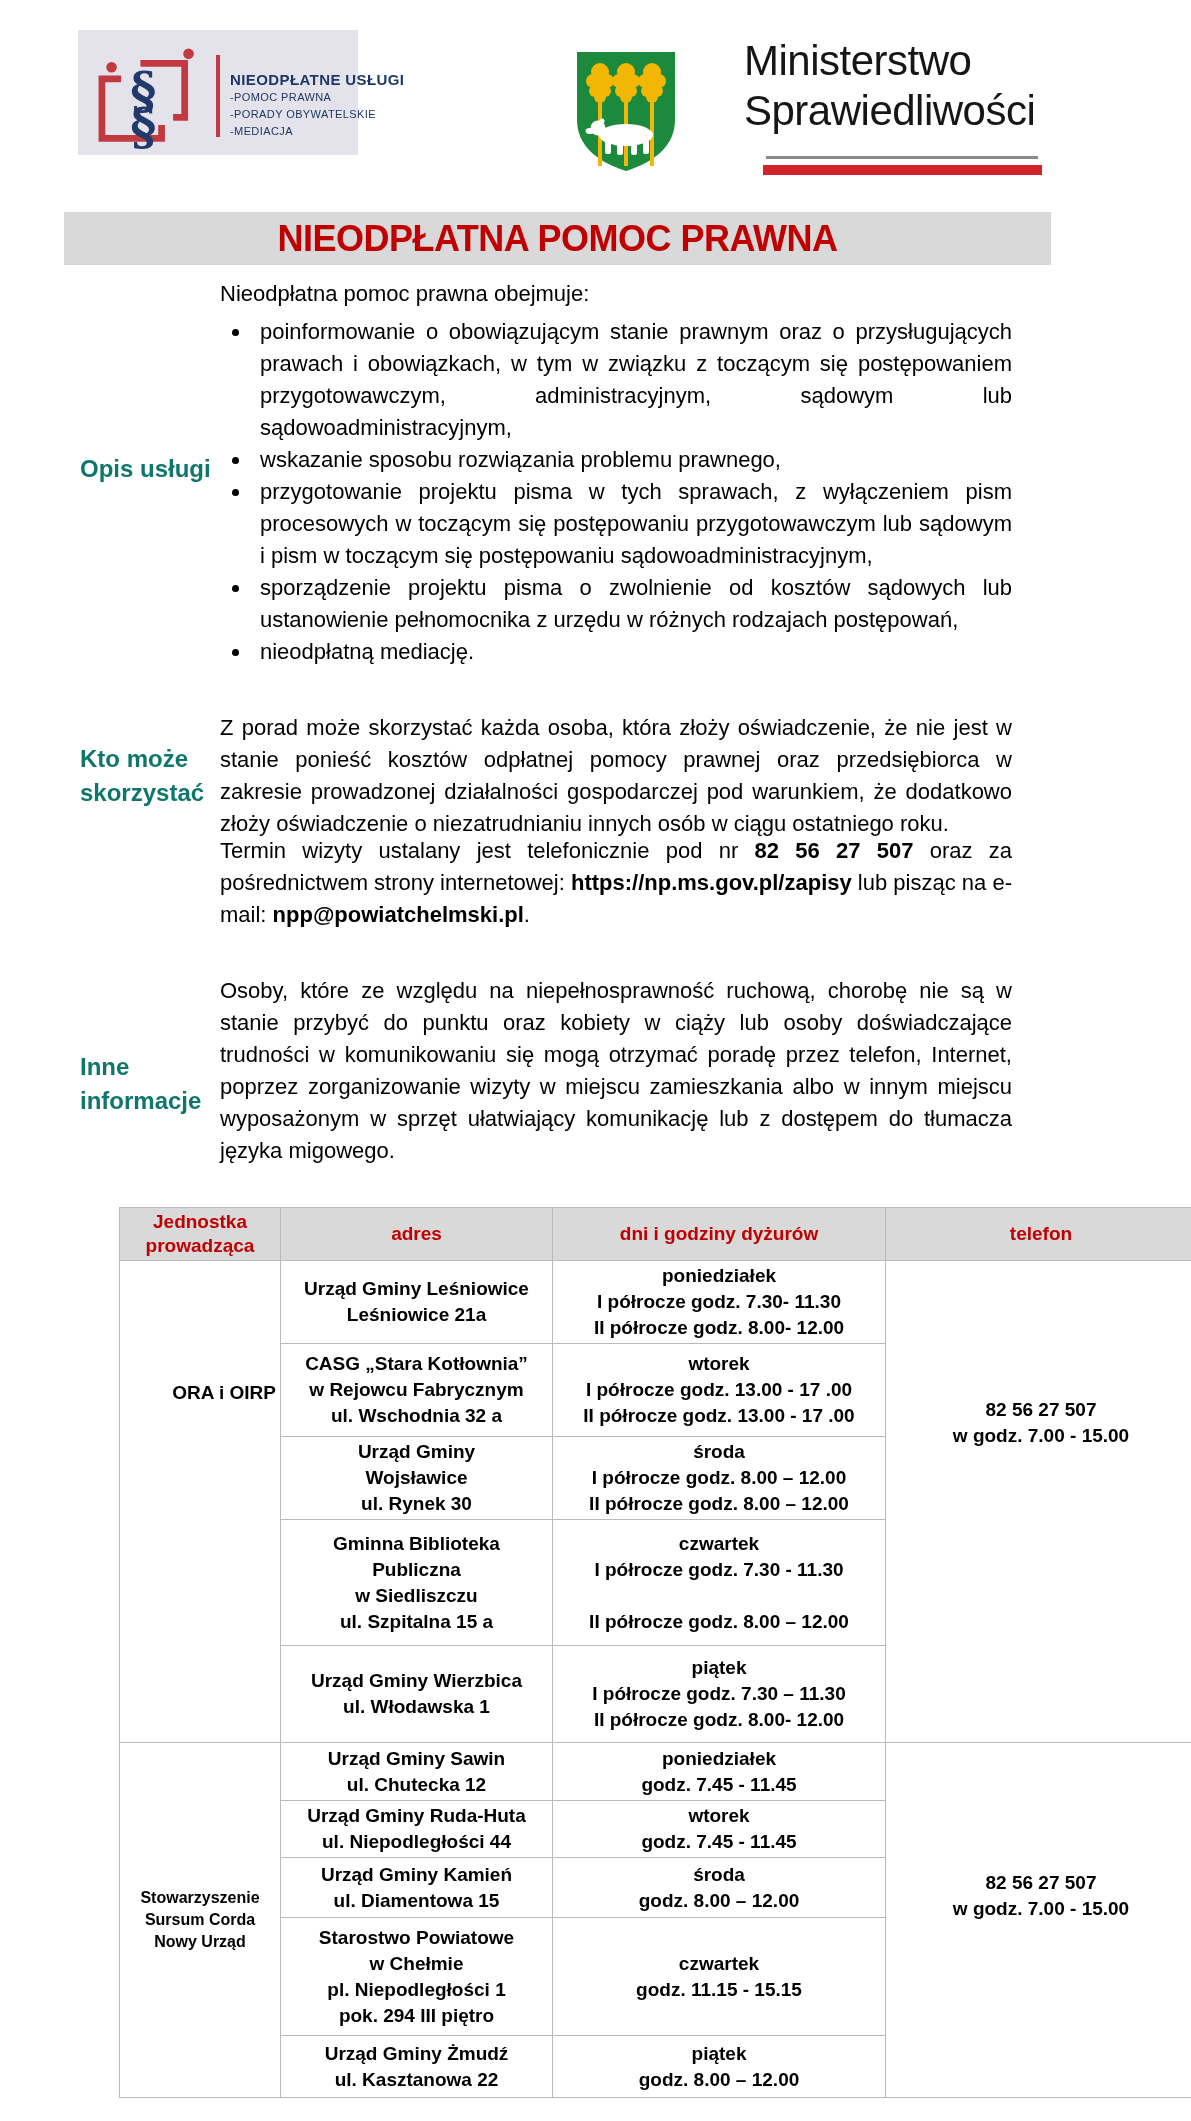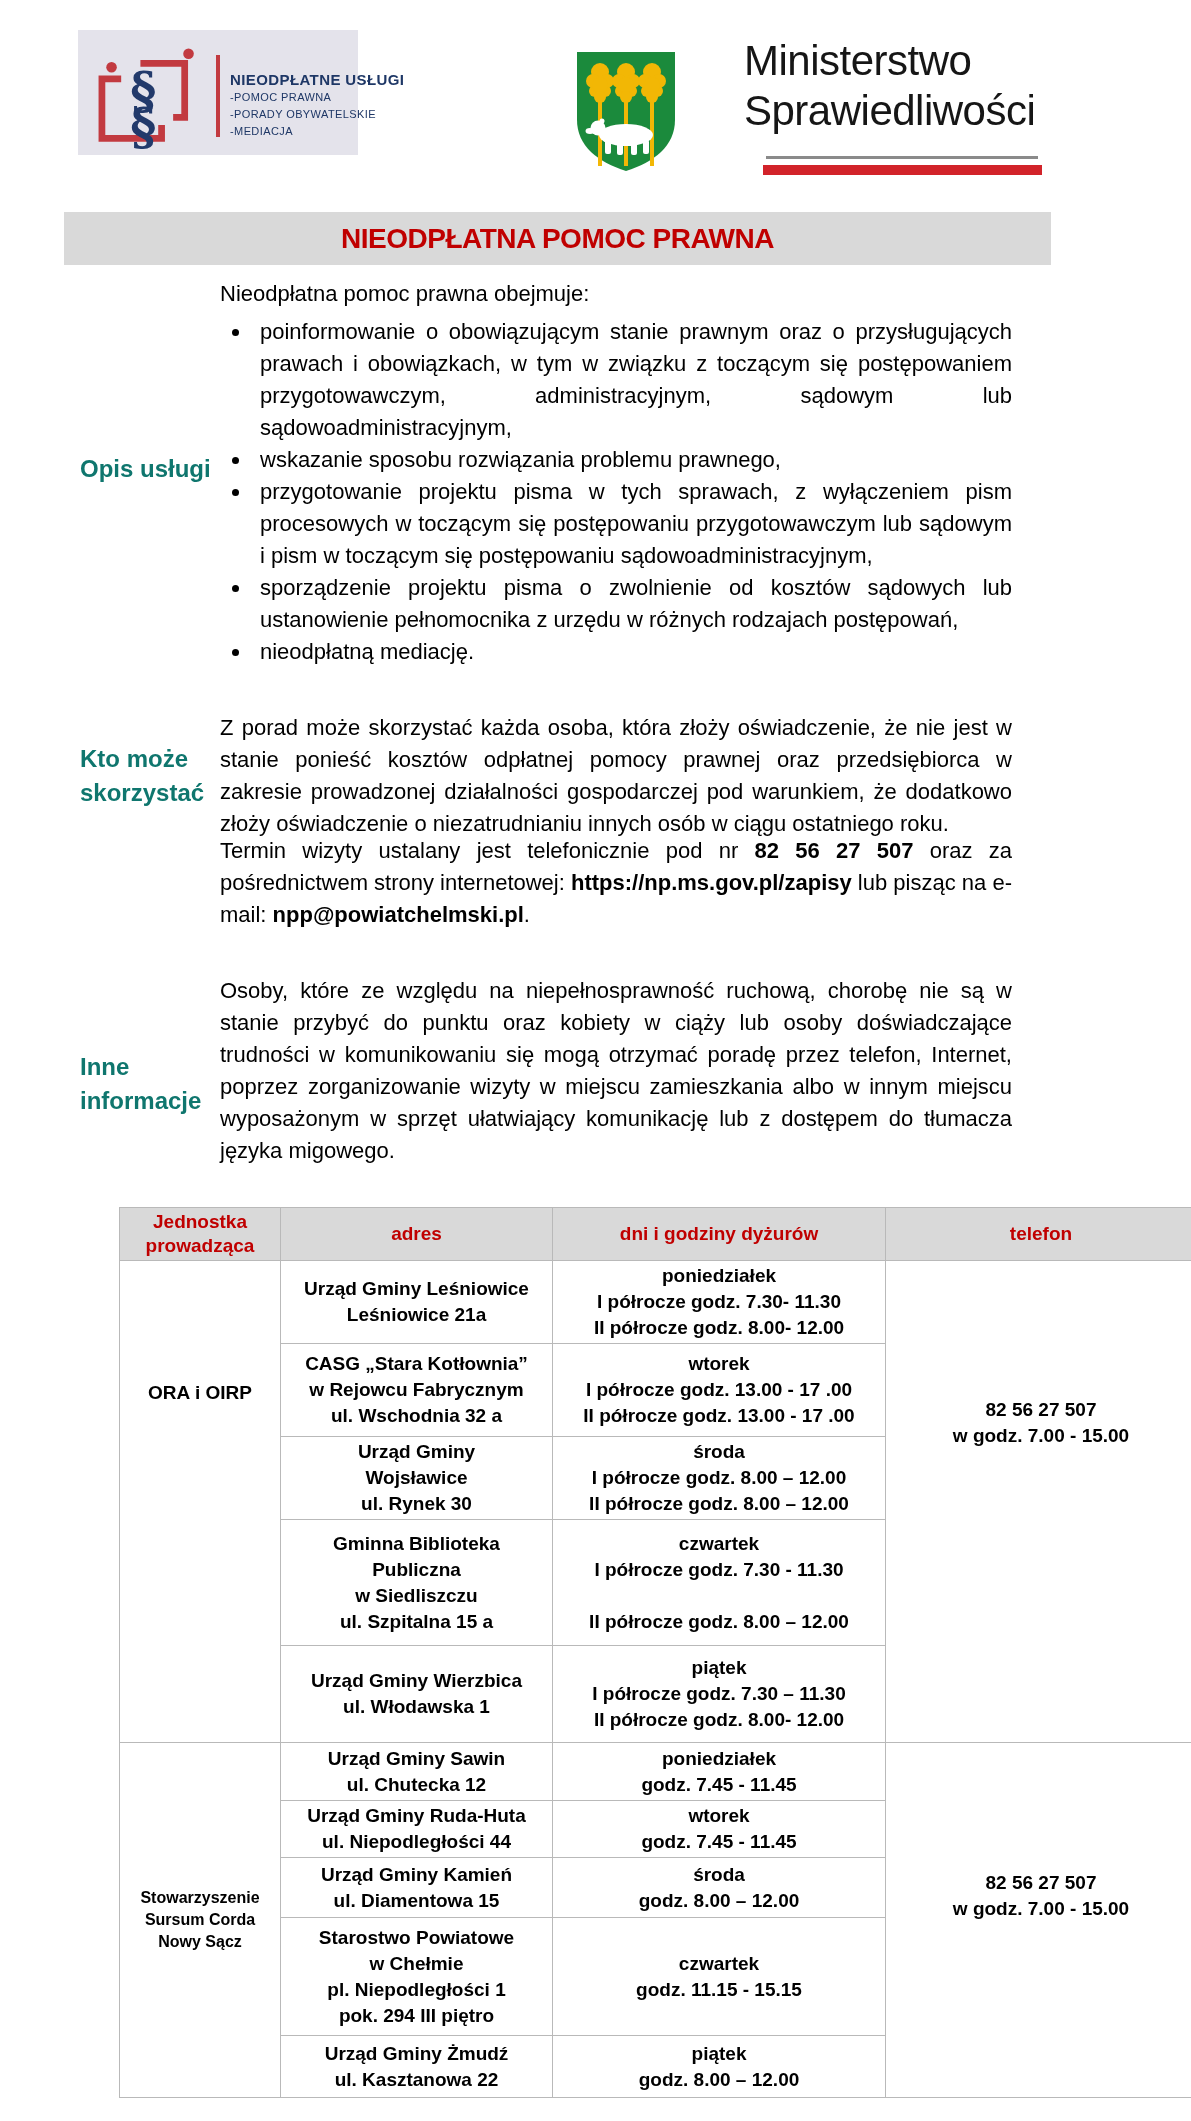--- a/index.html
+++ b/index.html
@@ -16,21 +16,21 @@
 
   .crest{position:absolute;left:573px;top:48px;width:106px;height:128px;}
 
   .ministry{position:absolute;left:744px;top:36px;font-size:42px;line-height:50px;font-weight:500;color:#161616;letter-spacing:-.5px;}
   .flag-gray{position:absolute;left:766px;top:156px;width:272px;height:3px;background:#8a8a8a;}
   .flag-red{position:absolute;left:763px;top:165px;width:279px;height:10px;background:#d2232a;}
 
   
   .title-band{position:absolute;left:64px;top:212px;width:987px;height:53px;background:#d9d9d9;
     display:flex;align-items:center;justify-content:center;}
-  .title-band .t{color:#c00000;font-weight:700;font-size:28px;letter-spacing:-.5px;}
+  .title-band .t{color:#c00000;font-weight:700;font-size:36px;letter-spacing:-.5px;}
 
   
   .sec-label{position:absolute;left:80px;width:150px;color:#0f766e;font-weight:700;font-size:24px;line-height:34px;white-space:pre-line;}
   .lbl-opis{top:452px;}
   .lbl-kto{top:742px;}
   .lbl-forma{top:872px;}
   .lbl-inne{top:1050px;}
 
   
   .block{position:absolute;left:220px;width:792px;font-size:22px;line-height:32px;color:#000;}
@@ -45,21 +45,21 @@
   .block b{font-weight:700;}
 
   
   .sched{position:absolute;left:72px;top:1207px;padding-left:47px;}
   table{border-collapse:collapse;table-layout:fixed;width:1077px;}
   th,td{border:1px solid #b9b9b9;text-align:center;vertical-align:middle;white-space:pre-line;padding:2px 4px;box-sizing:border-box;}
   th{background:#d9d9d9;color:#c00000;font-weight:700;font-size:19px;height:53px;line-height:24px;}
   td{font-weight:700;font-size:19px;line-height:26px;color:#000;}
   td.provider-cell{font-weight:600;}
   td.provider-cell.group-1{font-size:16px;line-height:22px;font-weight:700;}
-  td.provider-cell.group-0{padding-bottom:220px;}
+  td.provider-cell.group-0{padding-bottom:220px;text-align:right;}
   td.phone-cell.group-0{padding-bottom:160px;}
   td.phone-cell.group-1{padding-bottom:50px;}
 </style>
 </head>
 <body>
 
 <div class="page">
 
   <div class="logo-box">
     <svg class="logo-mark" viewBox="0 0 130 106" aria-hidden="true">
@@ -222,21 +222,21 @@
           <tr style="height: 97px;">
             <td class="addr-cell">Urząd Gminy Wierzbica
 ul. Włodawska 1</td>
             <td class="hours-cell">piątek
 I półrocze godz. 7.30 – 11.30
 II półrocze godz. 8.00- 12.00</td>
           </tr>
           <tr style="height: 58px;">
             <td rowspan="5" class="provider-cell group-1">Stowarzyszenie
 Sursum Corda
-Nowy Sącz</td>
+Nowy Urząd</td>
             <td class="addr-cell">Urząd Gminy Sawin
 ul. Chutecka 12</td>
             <td class="hours-cell">poniedziałek
 godz. 7.45 - 11.45</td>
             <td rowspan="5" class="phone-cell group-1">82 56 27 507
 w godz. 7.00 - 15.00</td>
           </tr>
           <tr style="height: 45px;">
             <td class="addr-cell">Urząd Gminy Ruda-Huta
 ul. Niepodległości 44</td>

